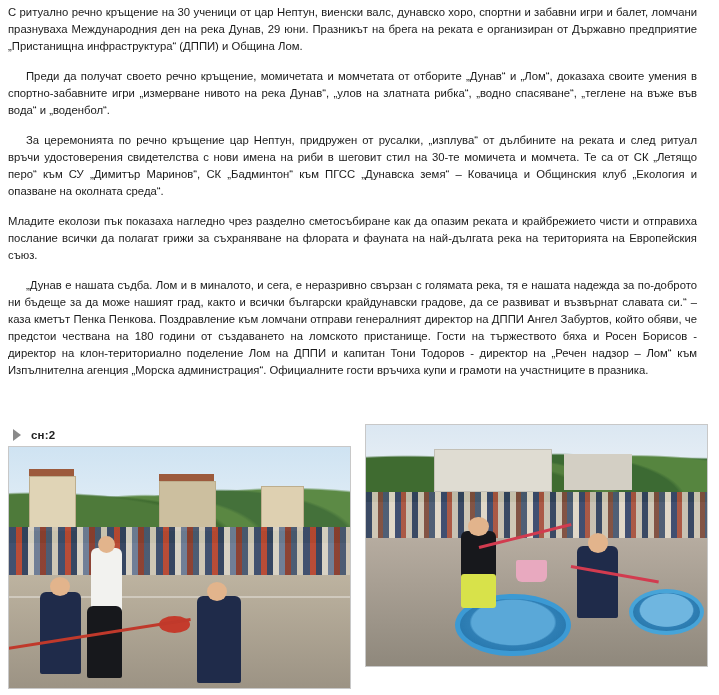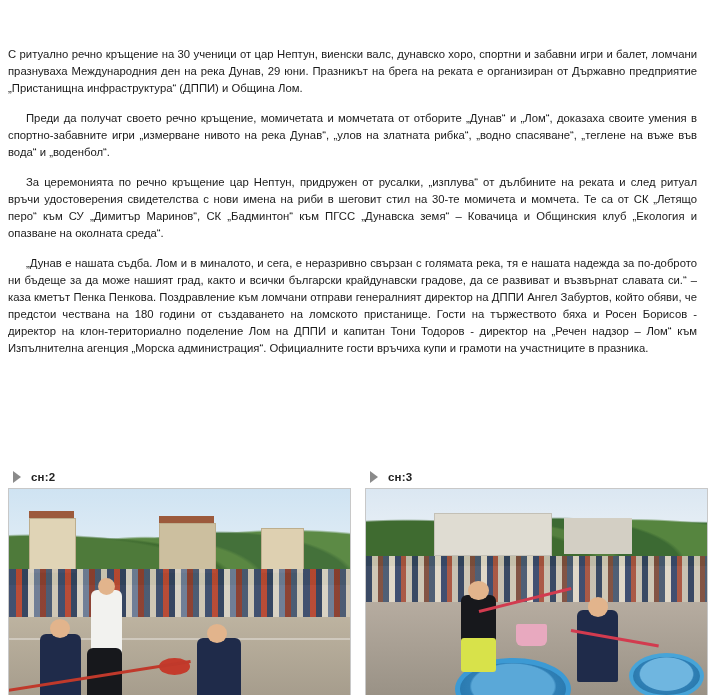--- a/index.html
+++ b/index.html
@@ -15,21 +15,20 @@
     overflow: hidden;
   }
   .page {
     position: relative;
     width: 719px;
     height: 695px;
     background: #ffffff;
   }
   .article {
     padding: 4px 22px 0 8px;
-    margin-top: 42px;
   }
   .article p {
     margin: 0 0 13px 0;
     font-size: 11.3px;
     line-height: 17px;
     text-align: justify;
     color: #1a1a1a;
   }
   .article p.indent {
     text-indent: 18px;
@@ -210,20 +209,21 @@
 </style>
 </head>
 <body>
 
 <div class="page">
 
   <div class="article">
     <p>С ритуално речно кръщение на 30 ученици от цар Нептун, виенски валс, дунавско хоро, спортни и забавни игри и балет, ломчани празнуваха Международния ден на река Дунав, 29 юни. Празникът на брега на реката е организиран от Държавно предприятие „Пристанищна инфраструктура“ (ДППИ) и Община Лом.</p>
     <p class="indent">Преди да получат своето речно кръщение, момичетата и момчетата от отборите „Дунав“ и „Лом“, доказаха своите умения в спортно-забавните игри „измерване нивото на река Дунав“, „улов на златната рибка“, „водно спасяване“, „теглене на въже във вода“ и „воденбол“.</p>
     <p class="indent">За церемонията по речно кръщение цар Нептун, придружен от русалки, „изплува“ от дълбините на реката и след ритуал връчи удостоверения свидетелства с нови имена на риби в шеговит стил на 30-те момичета и момчета.  Те са от СК „Летящо перо“ към СУ „Димитър Маринов“, СК „Бадминтон“ към ПГСС „Дунавска земя“ – Ковачица и Общинския клуб „Екология и опазване на околната среда“.</p>
+    <p>Младите еколози пък показаха нагледно чрез разделно сметосъбиране как да опазим реката и крайбрежието чисти и отправиха послание всички да полагат грижи за съхраняване на флората и фауната на най-дългата река на територията на Европейския съюз.</p>
     <p class="indent">„Дунав е нашата съдба. Лом и в миналото, и сега, е неразривно свързан с голямата река, тя е нашата надежда за по-доброто ни бъдеще за да може нашият град, както и всички български крайдунавски градове, да се развиват и възвърнат славата си.“ – каза кметът Пенка Пенкова. Поздравление към ломчани отправи генералният директор на ДППИ Ангел Забуртов, който обяви, че предстои чествана на 180 години от създаването на ломското пристанище. Гости на тържеството бяха и Росен Борисов - директор на клон-териториално поделение Лом  на ДППИ и капитан Тони Тодоров - директор на „Речен надзор – Лом“ към Изпълнителна агенция „Морска администрация“. Официалните гости връчиха купи и грамоти на участниците в празника.</p>
     <div class="spacer-para"></div>
   </div>
 
   <div class="media-row">
 
     <div class="media-col left">
       <div class="caption-bar">
         <span class="play-icon"></span>
         <span class="caption-text">сн:2</span>
@@ -249,24 +249,20 @@
 
         <div class="person p-navy" style="left:55%; top:62%; width:13%; height:36%;"></div>
         <div class="person p-skin" style="left:58%; top:56%; width:6%; height:8%;"></div>
 
         <div class="person p-red" style="left:44%; top:70%; width:9%; height:7%;"></div>
         <div class="red-rope"></div>
       </div>
     </div>
 
     <div class="media-col right">
-      <div class="caption-bar">
-        <span class="play-icon"></span>
-        <span class="caption-text">сн:3</span>
-      </div>
       <div class="photo" role="img">
         <div class="sky2"></div>
         <div class="trees2"></div>
         <div class="bldg2"></div>
         <div class="bldg2b"></div>
         <div class="crowd2"></div>
         <div class="ground2"></div>
 
         <div class="pool"></div>
         <div class="pool-small"></div>

